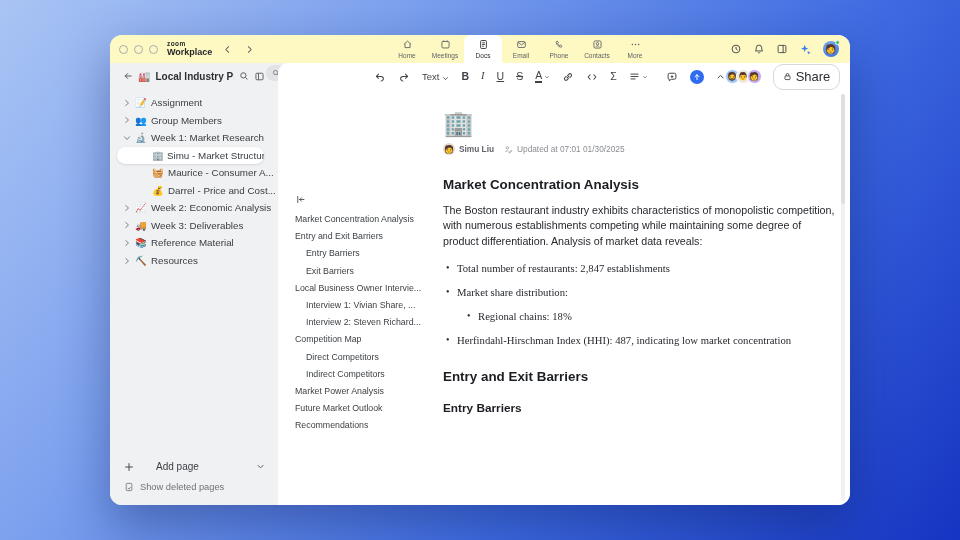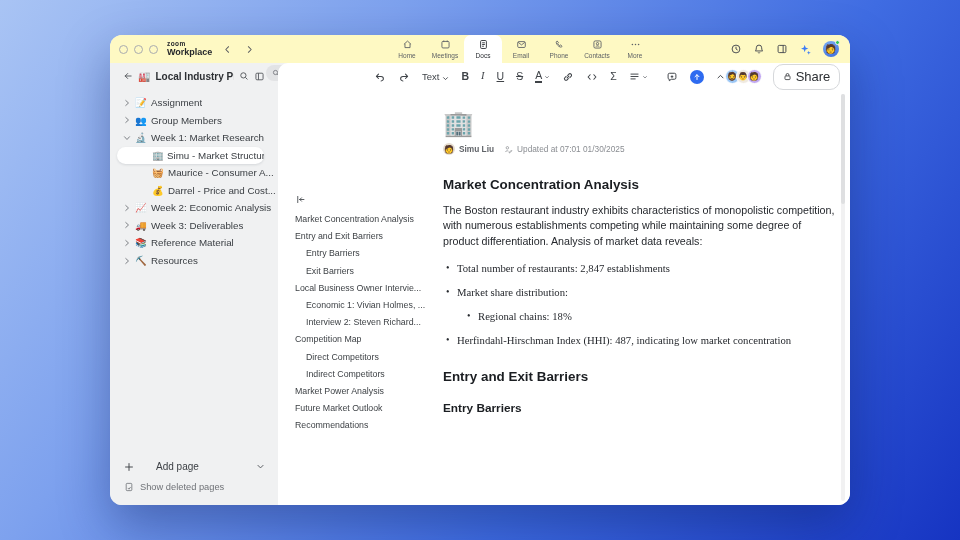--- a/index.html
+++ b/index.html
@@ -478,21 +478,21 @@
                 <line x1="13" y1="8" x2="6.5" y2="8"></line>
                 <polyline points="9.5,5.5 7,8 9.5,10.5"></polyline>
               </svg>
             </div>
           <div id="tocList">
               <div class="toc-item">Market Concentration Analysis</div>
               <div class="toc-item">Entry and Exit Barriers</div>
               <div class="toc-item sub">Entry Barriers</div>
               <div class="toc-item sub">Exit Barriers</div>
               <div class="toc-item">Local Business Owner Intervie...</div>
-              <div class="toc-item sub">Economic 1: Vivian Holmes, ...</div>
+              <div class="toc-item sub">Interview 1: Vivian Share, ...</div>
               <div class="toc-item sub">Interview 2: Steven Richard...</div>
               <div class="toc-item">Competition Map</div>
               <div class="toc-item sub">Direct Competitors</div>
               <div class="toc-item sub">Indirect Competitors</div>
               <div class="toc-item">Market Power Analysis</div>
               <div class="toc-item">Future Market Outlook</div>
               <div class="toc-item">Recommendations</div>
             </div>
         </div>
 

